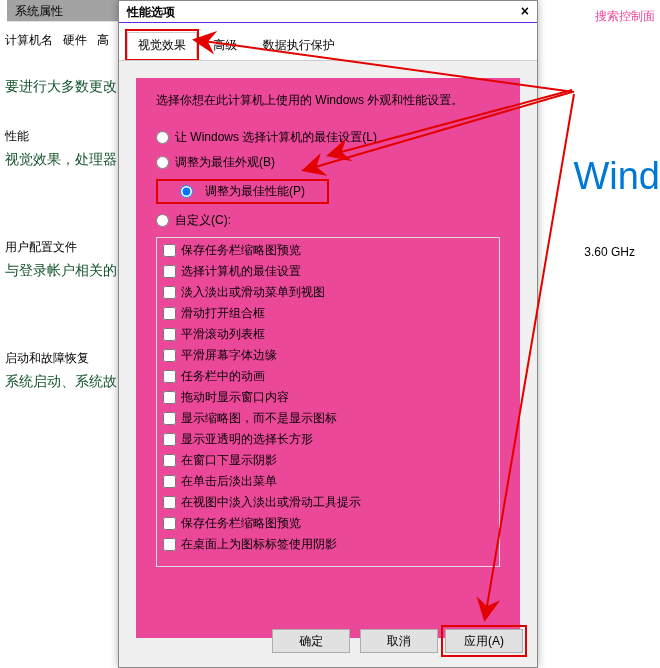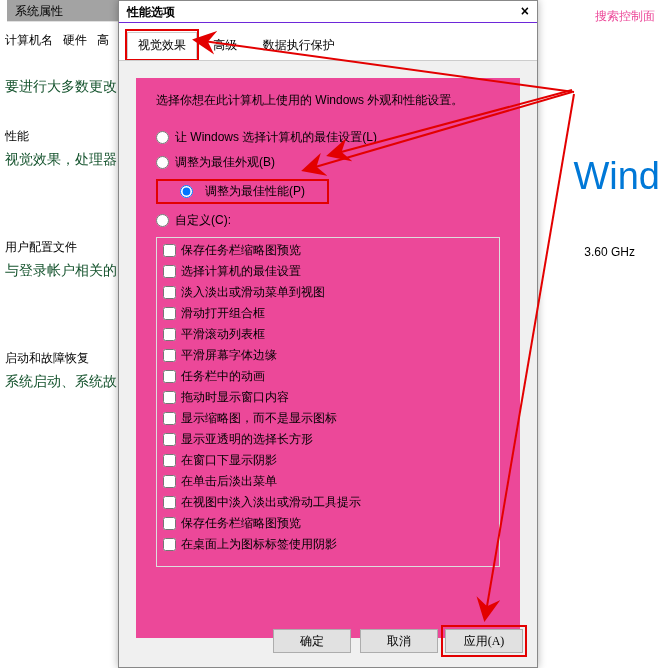--- a/index.html
+++ b/index.html
@@ -21,21 +21,21 @@
 .tab.active { border: 1px solid #ccc; border-bottom: 1px solid #fff; background: #fff; }
 .tab-content { background: #ec4899; margin: 17px; padding: 14px 20px; height: 560px; overflow: hidden; }
 .description { font-size: 12px; margin-bottom: 20px; }
 .radio-group { margin-bottom: 8px; }
 .radio-item { display: flex; align-items: center; margin-bottom: 8px; font-size: 12px; }
 .radio-item input { margin-right: 6px; }
 .highlight-box { border: 2px solid #e30000; padding: 2px 22px; display: inline-flex; align-items: center; }
 .checklist { border: 1px solid #ddd; height: 330px; overflow-y: auto; padding: 4px 6px; margin-top: 4px; }
 .check-item { display: flex; align-items: center; margin-bottom: 4px; font-size: 12px; }
 .check-item input { margin-right: 5px; }
-.button-bar { position: absolute; bottom: 10px; right: 10px; font-family: Liberation Serif, serif; }
+.button-bar { position: absolute; bottom: 10px; right: 10px; }
 .btn { display: inline-block; width: 78px; height: 24px; font-size: 12px; background: #e1e1e1; border: 1px solid #adadad; margin-left: 6px; text-align: center; line-height: 22px; cursor: pointer; }
 .btn-highlight-wrap { display: inline-block; border: 2px solid #e30000; padding: 2px; }
 .tab-highlight-wrap { display: inline-block; border: 2px solid #e30000; }
 svg.annotations { position: absolute; left: 0; top: 0; width: 660px; height: 668px; pointer-events: none; }
 </style>
 </head>
 <body>
 
 <div class="bg-window">
   <div class="bg-title">系统属性</div>

